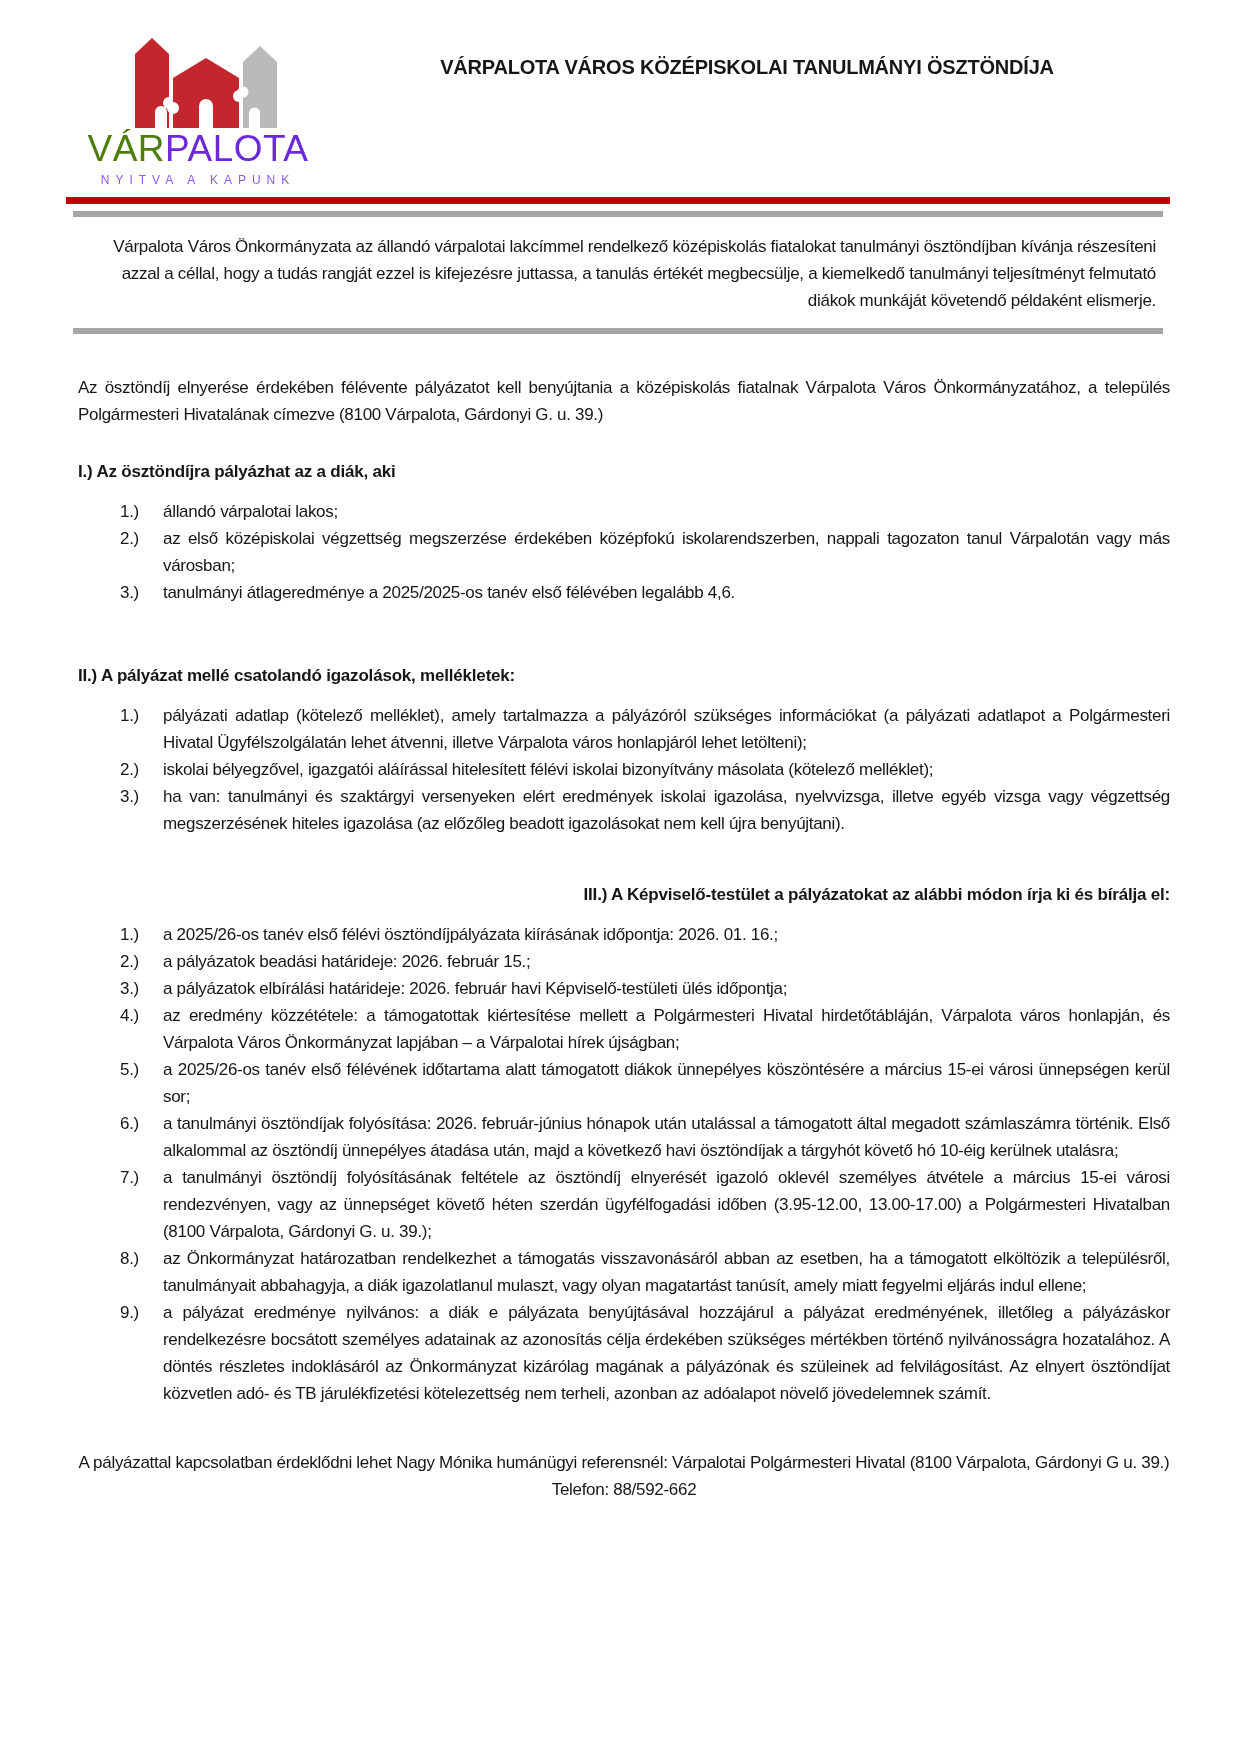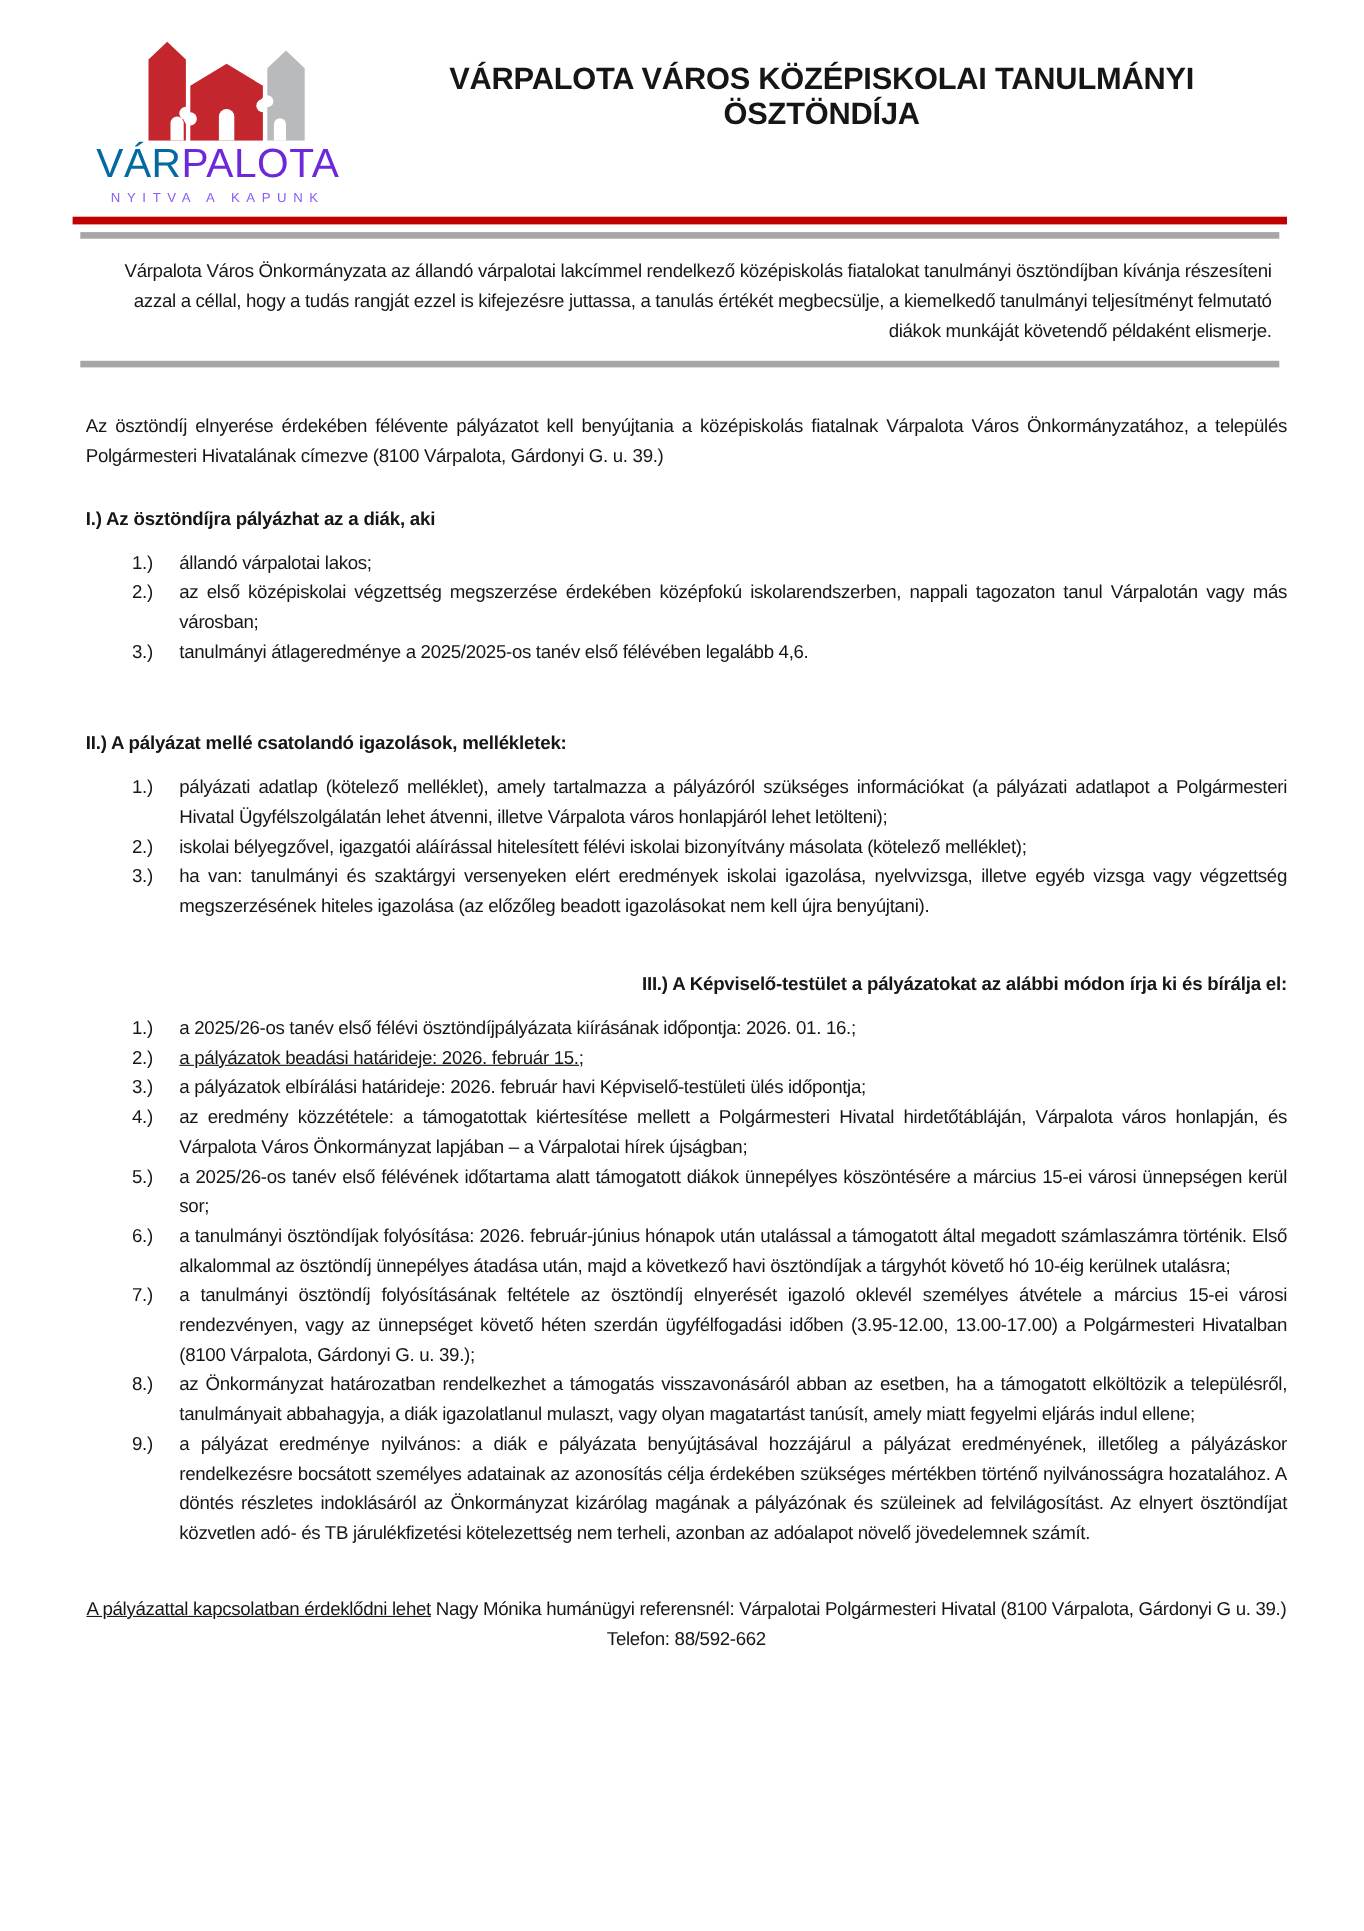--- a/index.html
+++ b/index.html
@@ -33,36 +33,36 @@
     text-align: center;
   }
   .logo-buildings { display: block; margin: 6px auto 2px; }
   .logo-wordmark {
     font-size: 37px;
     font-weight: 400;
     letter-spacing: 0.5px;
     line-height: 1.05;
     white-space: nowrap;
   }
-  .logo-wordmark .red  { color: #0369a1; }
+  .logo-wordmark .red  { color: #4d7c0f; }
   .logo-wordmark .gray { color: #6d28d9; }
   .logo-tagline {
     margin-top: 4px;
     font-size: 12px;
     letter-spacing: 6px;
     color: #8b5cf6;
     white-space: nowrap;
   }
   .titles {
     flex: 1;
     text-align: center;
     padding-top: 26px;
   }
   .doc-title {
-    font-size: 28px;
+    font-size: 20px;
     font-weight: 700;
     letter-spacing: -0.2px;
     margin: 0 0 34px 0;
   }
   .doc-subtitle {
     font-size: 20px;
     font-weight: 700;
     letter-spacing: -0.2px;
     margin: 0;
   }
@@ -106,21 +106,21 @@
   .li .num {
     flex: none;
     width: 43px;
     margin-left: 54px;
     text-align: left;
   }
   .li .txt {
     flex: 1;
     text-align: justify;
   }
-  .u { text-decoration: underline; }
+  .u { }
   .footer-para {
     margin: 42px 0 0 12px;
     font-size: 17px;
     line-height: 27px;
     letter-spacing: -0.3px;
     text-align: center;
   }
 </style>
 </head>
 <body>

